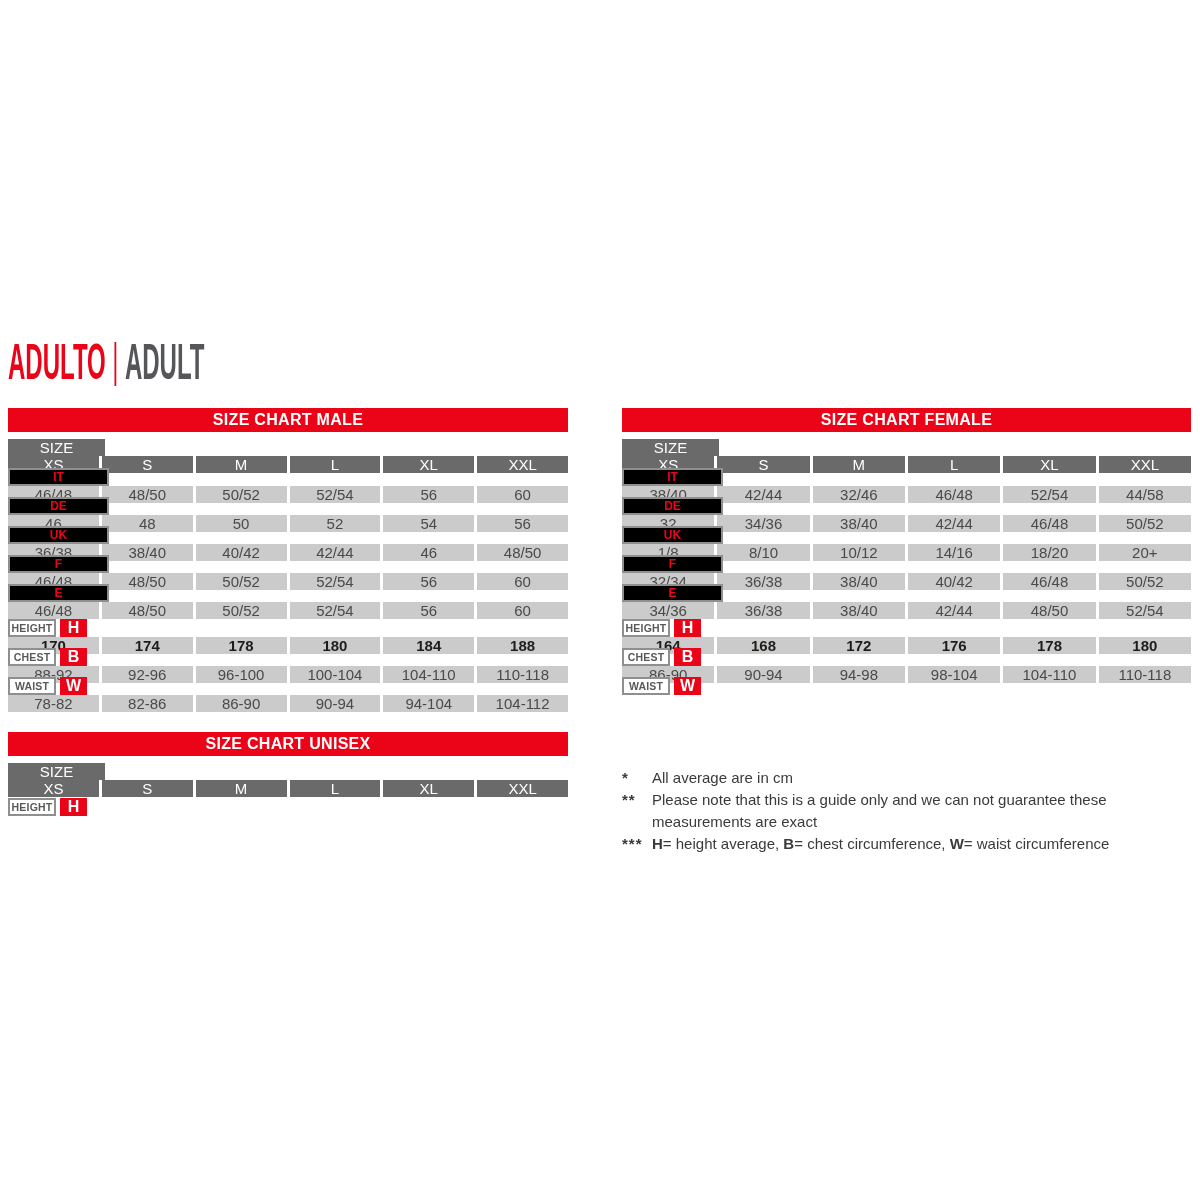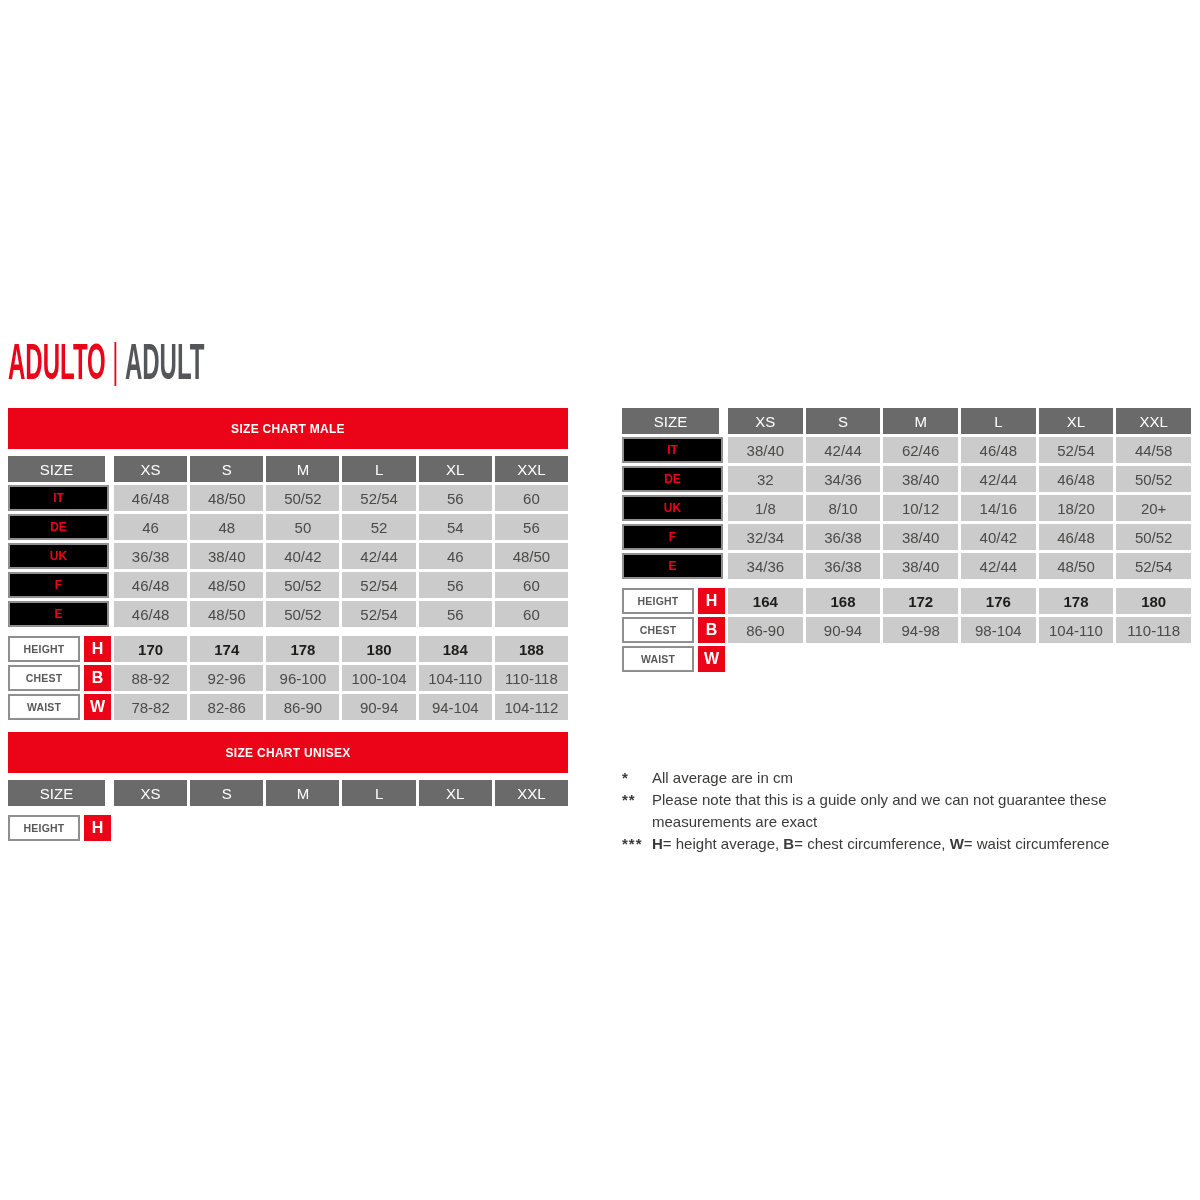--- a/index.html
+++ b/index.html
@@ -23,36 +23,36 @@
   .t-red{color:var(--red);}
   .t-sep{color:var(--red);font-weight:400;font-size:46px;margin:0 14px 4px 14px;}
   .t-gray{color:var(--title-gray);}
 
   
   .chart{position:absolute;}
   #table-male{left:8px;top:408px;width:560px;}
   #table-female{left:622px;top:408px;width:569px;}
   #table-unisex{left:8px;top:732px;width:560px;}
 
-  .bar{height:41px;background:var(--red);color:#fff;font-weight:700;font-size:12px;
+  .bar{height:24px;background:var(--red);color:#fff;font-weight:700;font-size:16px;
        letter-spacing:.3px;display:flex;align-items:center;justify-content:center;margin-bottom:7px;}
-  .row{display:flex;height:26px;margin-bottom:3px;}
+  .row{display:flex;height:26px;margin-bottom:3px;flex-direction:column;}
   .lblregion{width:106px;flex:none;display:flex;align-items:stretch;}
   .cells{flex:1;display:grid;grid-template-columns:repeat(6,1fr);gap:3px;}
   .size-hdr{width:97px;background:var(--hdr-gray);color:#fff;font-size:15px;
             display:flex;align-items:center;justify-content:center;}
   .colhdr{background:var(--hdr-gray);color:#fff;font-size:15px;
           display:flex;align-items:center;justify-content:center;}
   .cell{background:var(--cell-gray);color:var(--cell-text);font-size:15px;
         display:flex;align-items:center;justify-content:center;}
   .cell.bold{font-weight:700;color:var(--bold-text);}
   .country-box{box-sizing:border-box;width:101px;background:#000000;border:2px solid var(--box-border);
                color:var(--red);font-weight:700;font-size:12px;
                display:flex;align-items:center;justify-content:center;}
-  .measure-box{box-sizing:border-box;width:72px;background:#fff;border:2px solid var(--box-border);
+  .measure-box{box-sizing:border-box;width:48px;background:#fff;border:2px solid var(--box-border);
                color:#595959;font-weight:700;font-size:10.5px;letter-spacing:.2px;
                display:flex;align-items:center;justify-content:center;}
   .letter-box{width:27px;margin-left:4px;background:var(--red);color:#fff;font-weight:700;font-size:16px;
               display:flex;align-items:center;justify-content:center;}
   .spacer{height:6px;}
 
   
   #footnotes{position:absolute;left:622px;top:767px;width:500px;color:var(--foot-text);
              font-size:15px;line-height:22px;}
   .fn-row{display:flex;}
@@ -190,41 +190,42 @@
           <div class="cell">78-82</div>
           <div class="cell">82-86</div>
           <div class="cell">86-90</div>
           <div class="cell">90-94</div>
           <div class="cell">94-104</div>
           <div class="cell">104-112</div>
         </div>
       </div>
     </section>
   <section class="chart" id="table-female">
+      <div class="bar">SIZE CHART FEMALE</div>
       <div class="row">
         <div class="lblregion">
           <div class="size-hdr">SIZE</div>
         </div>
         <div class="cells">
           <div class="colhdr">XS</div>
           <div class="colhdr">S</div>
           <div class="colhdr">M</div>
           <div class="colhdr">L</div>
           <div class="colhdr">XL</div>
           <div class="colhdr">XXL</div>
         </div>
       </div>
       <div class="row">
         <div class="lblregion">
           <div class="country-box">IT</div>
         </div>
         <div class="cells">
           <div class="cell">38/40</div>
           <div class="cell">42/44</div>
-          <div class="cell">62/46</div>
+          <div class="cell">32/46</div>
           <div class="cell">46/48</div>
           <div class="cell">52/54</div>
           <div class="cell">44/58</div>
         </div>
       </div>
       <div class="row">
         <div class="lblregion">
           <div class="country-box">DE</div>
         </div>
         <div class="cells">

